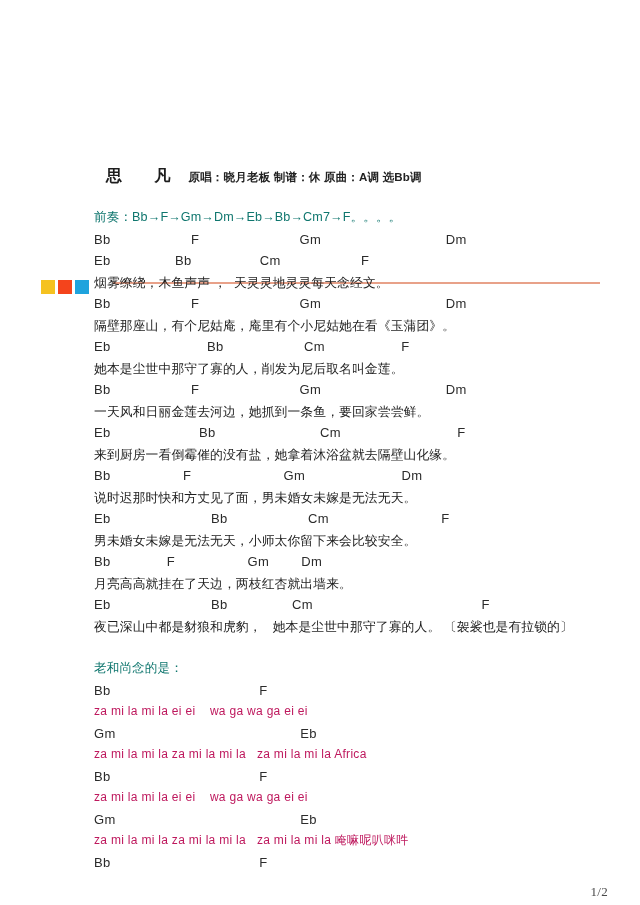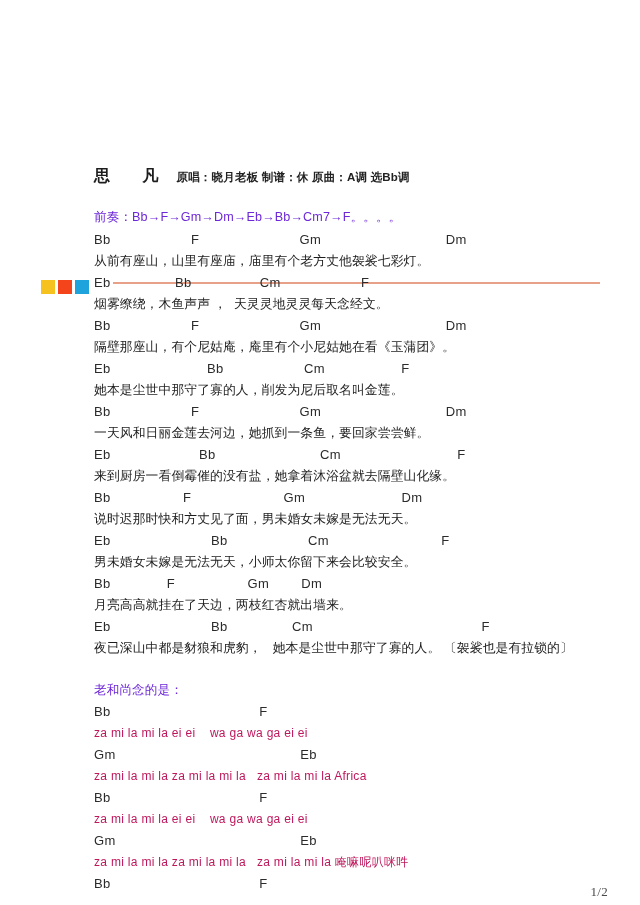--- a/index.html
+++ b/index.html
@@ -44,21 +44,21 @@
     position: absolute;
     left: 113px;
     top: 146px;
     width: 487px;
     height: 2px;
     background: #e8a189;
   }
 
   .titleline {
     position: absolute;
-    left: 94px;
+    left: 106px;
     top: 166px;
     display: flex;
     align-items: baseline;
     white-space: nowrap;
   }
   .title {
     font-size: 16px;
     font-weight: 700;
     letter-spacing: 14px;
     color: #1d1d1d;
@@ -95,21 +95,21 @@
     color: #2b2b2b;
     letter-spacing: 0.4px;
   }
   .line.romaji {
     font-size: 12px;
     color: #be185d;
     letter-spacing: 0.3px;
   }
   .line.note {
     font-size: 12.6px;
-    color: #6d28d9;
+    color: #0f766e;
   }
   .spacer {
     height: 21px;
   }
 
   .pagenum {
     position: absolute;
     right: 32px;
     top: 884px;
     font-size: 13px;
@@ -136,21 +136,20 @@
     <div class="title">思    凡</div>
     <div class="subtitle">原唱：晓月老板  制谱：休  原曲：A调   选Bb调</div>
   </div>
 
   <div class="body-block">
     <div class="line note">前奏：Bb→F→Gm→Dm→Eb→Bb→Cm7→F。。。。</div>
 
     <div>
       <div>
         <div class="line chord">Bb                    F                         Gm                               Dm</div>
-        <div class="line lyric">从前有座山，山里有座庙，庙里有个老方丈他袈裟七彩灯。</div>
       </div>
       <div>
         <div class="line chord">Eb                Bb                 Cm                    F</div>
         <div class="line lyric">烟雾缭绕，木鱼声声 ，  天灵灵地灵灵每天念经文。</div>
       </div>
       <div>
         <div class="line chord">Bb                    F                         Gm                               Dm</div>
         <div class="line lyric">隔壁那座山，有个尼姑庵，庵里有个小尼姑她在看《玉蒲团》。</div>
       </div>
       <div>

